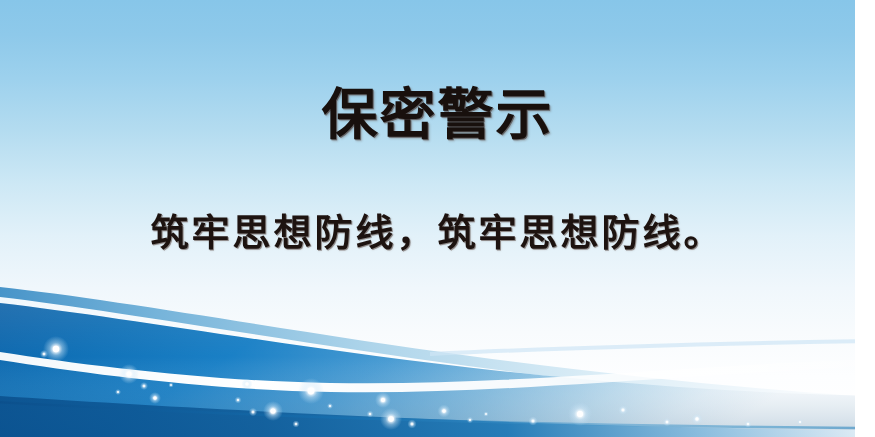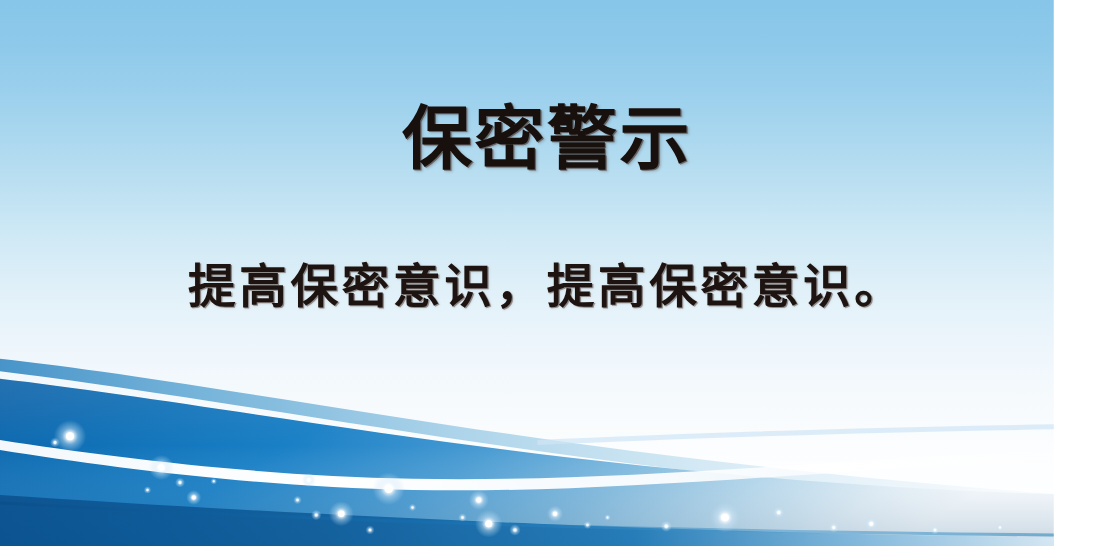--- a/index.html
+++ b/index.html
@@ -6,35 +6,36 @@
   html, body {
     margin: 0;
     padding: 0;
     background: #ffffff;
   }
   #poster {
     position: relative;
     width: 843px;
     height: 437px;
     overflow: hidden;
-    font-family: Liberation Mono, monospace;
+    font-family: Liberation Serif, serif;
     background: linear-gradient(
       to bottom,
       #87c6e9 0%,
       #8ec9ea 8%,
       #9dd1ed 18%,
       #b4dcf0 30%,
       #cde8f5 42%,
       #e2f1f9 54%,
       #f0f7fc 66%,
       #f8fbfd 76%,
       #fdfeff 86%,
       #ffffff 94%,
       #ffffff 100%
     );
+    padding-left: 12px;
   }
 
   
   #wave-layer {
     position: absolute;
     left: 0;
     top: 0;
     width: 875px;
     height: 437px;
     pointer-events: none;
@@ -207,16 +208,16 @@
       <circle cx="667" cy="422" r="4.2" fill="url(#gradSparkle)"></circle>
       <circle cx="697" cy="419" r="5.6" fill="url(#gradSparkle)"></circle>
       <circle cx="697" cy="419" r="1.4" fill="#ffffff"></circle>
       <circle cx="748" cy="424" r="3.6" fill="url(#gradSparkle)"></circle>
       <circle cx="800" cy="422" r="3" fill="url(#gradSparkle)"></circle>
     </g>
   </svg>
 
   <div class="text-stack">
     <div class="title">保密警示</div>
-    <div class="subtitle">提高保密意识，提高保密意识。</div>
+    <div class="subtitle">筑牢思想防线，筑牢思想防线。</div>
   </div>
 
 </div>
 
 </body></html>

